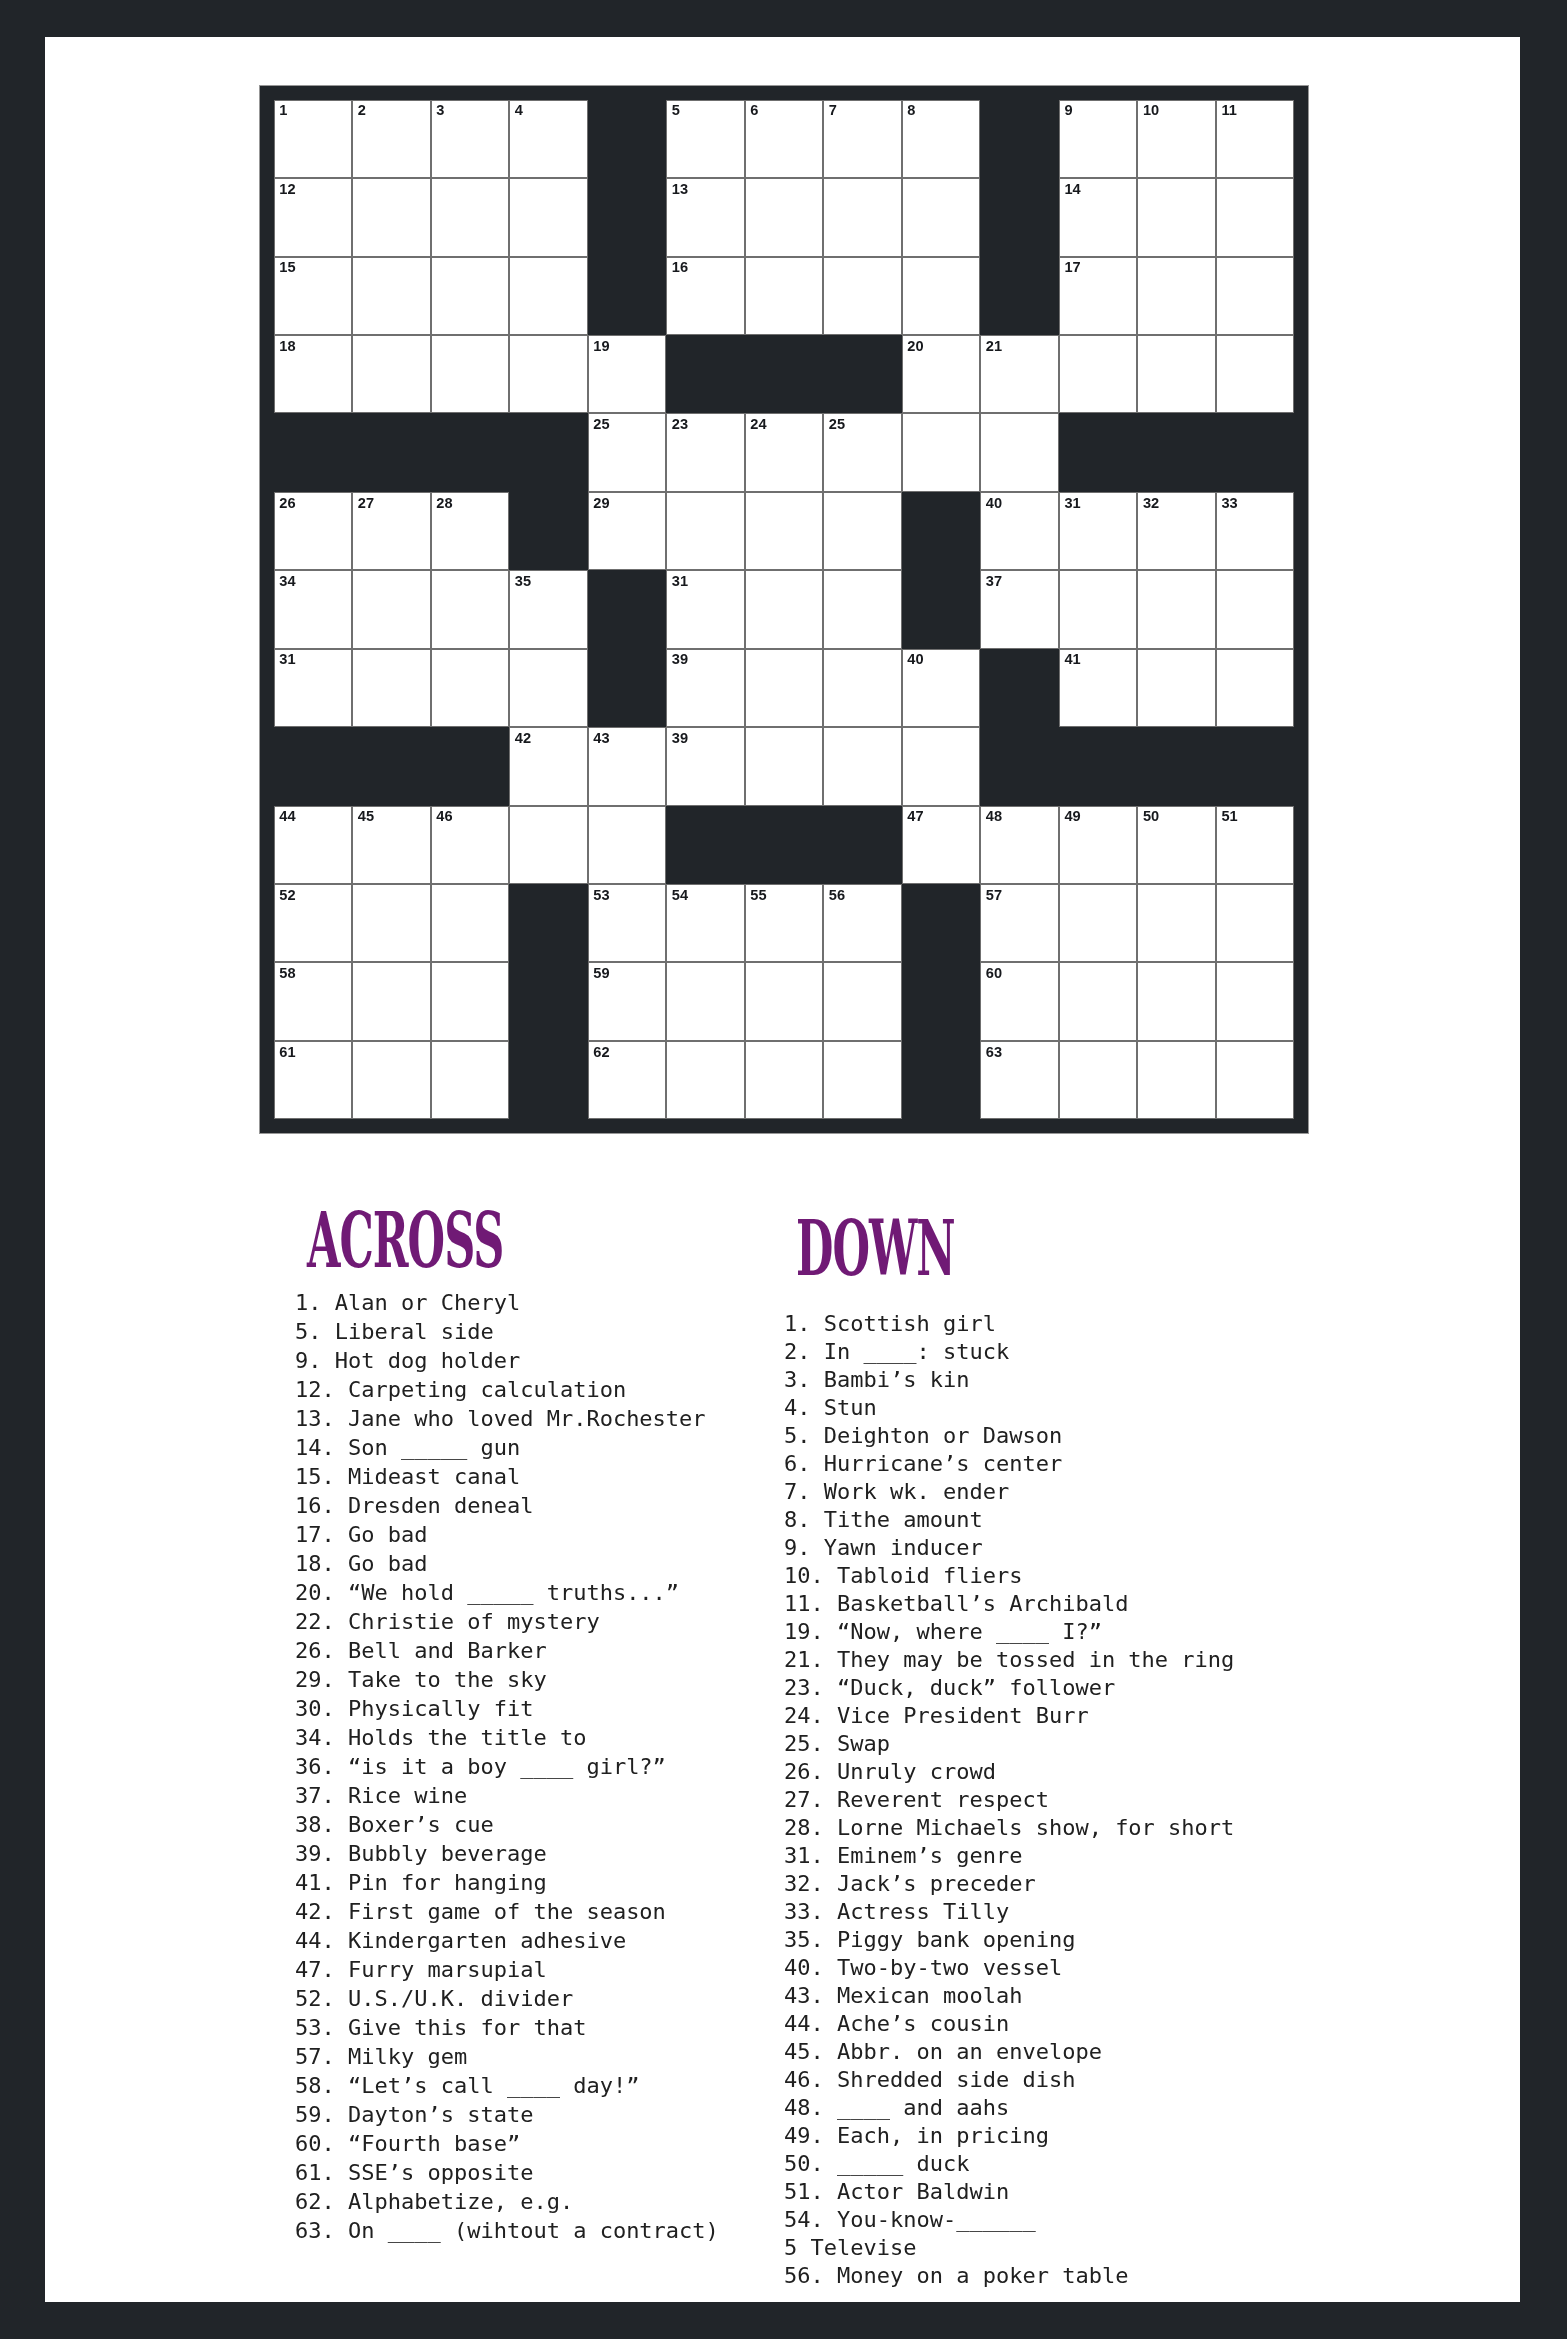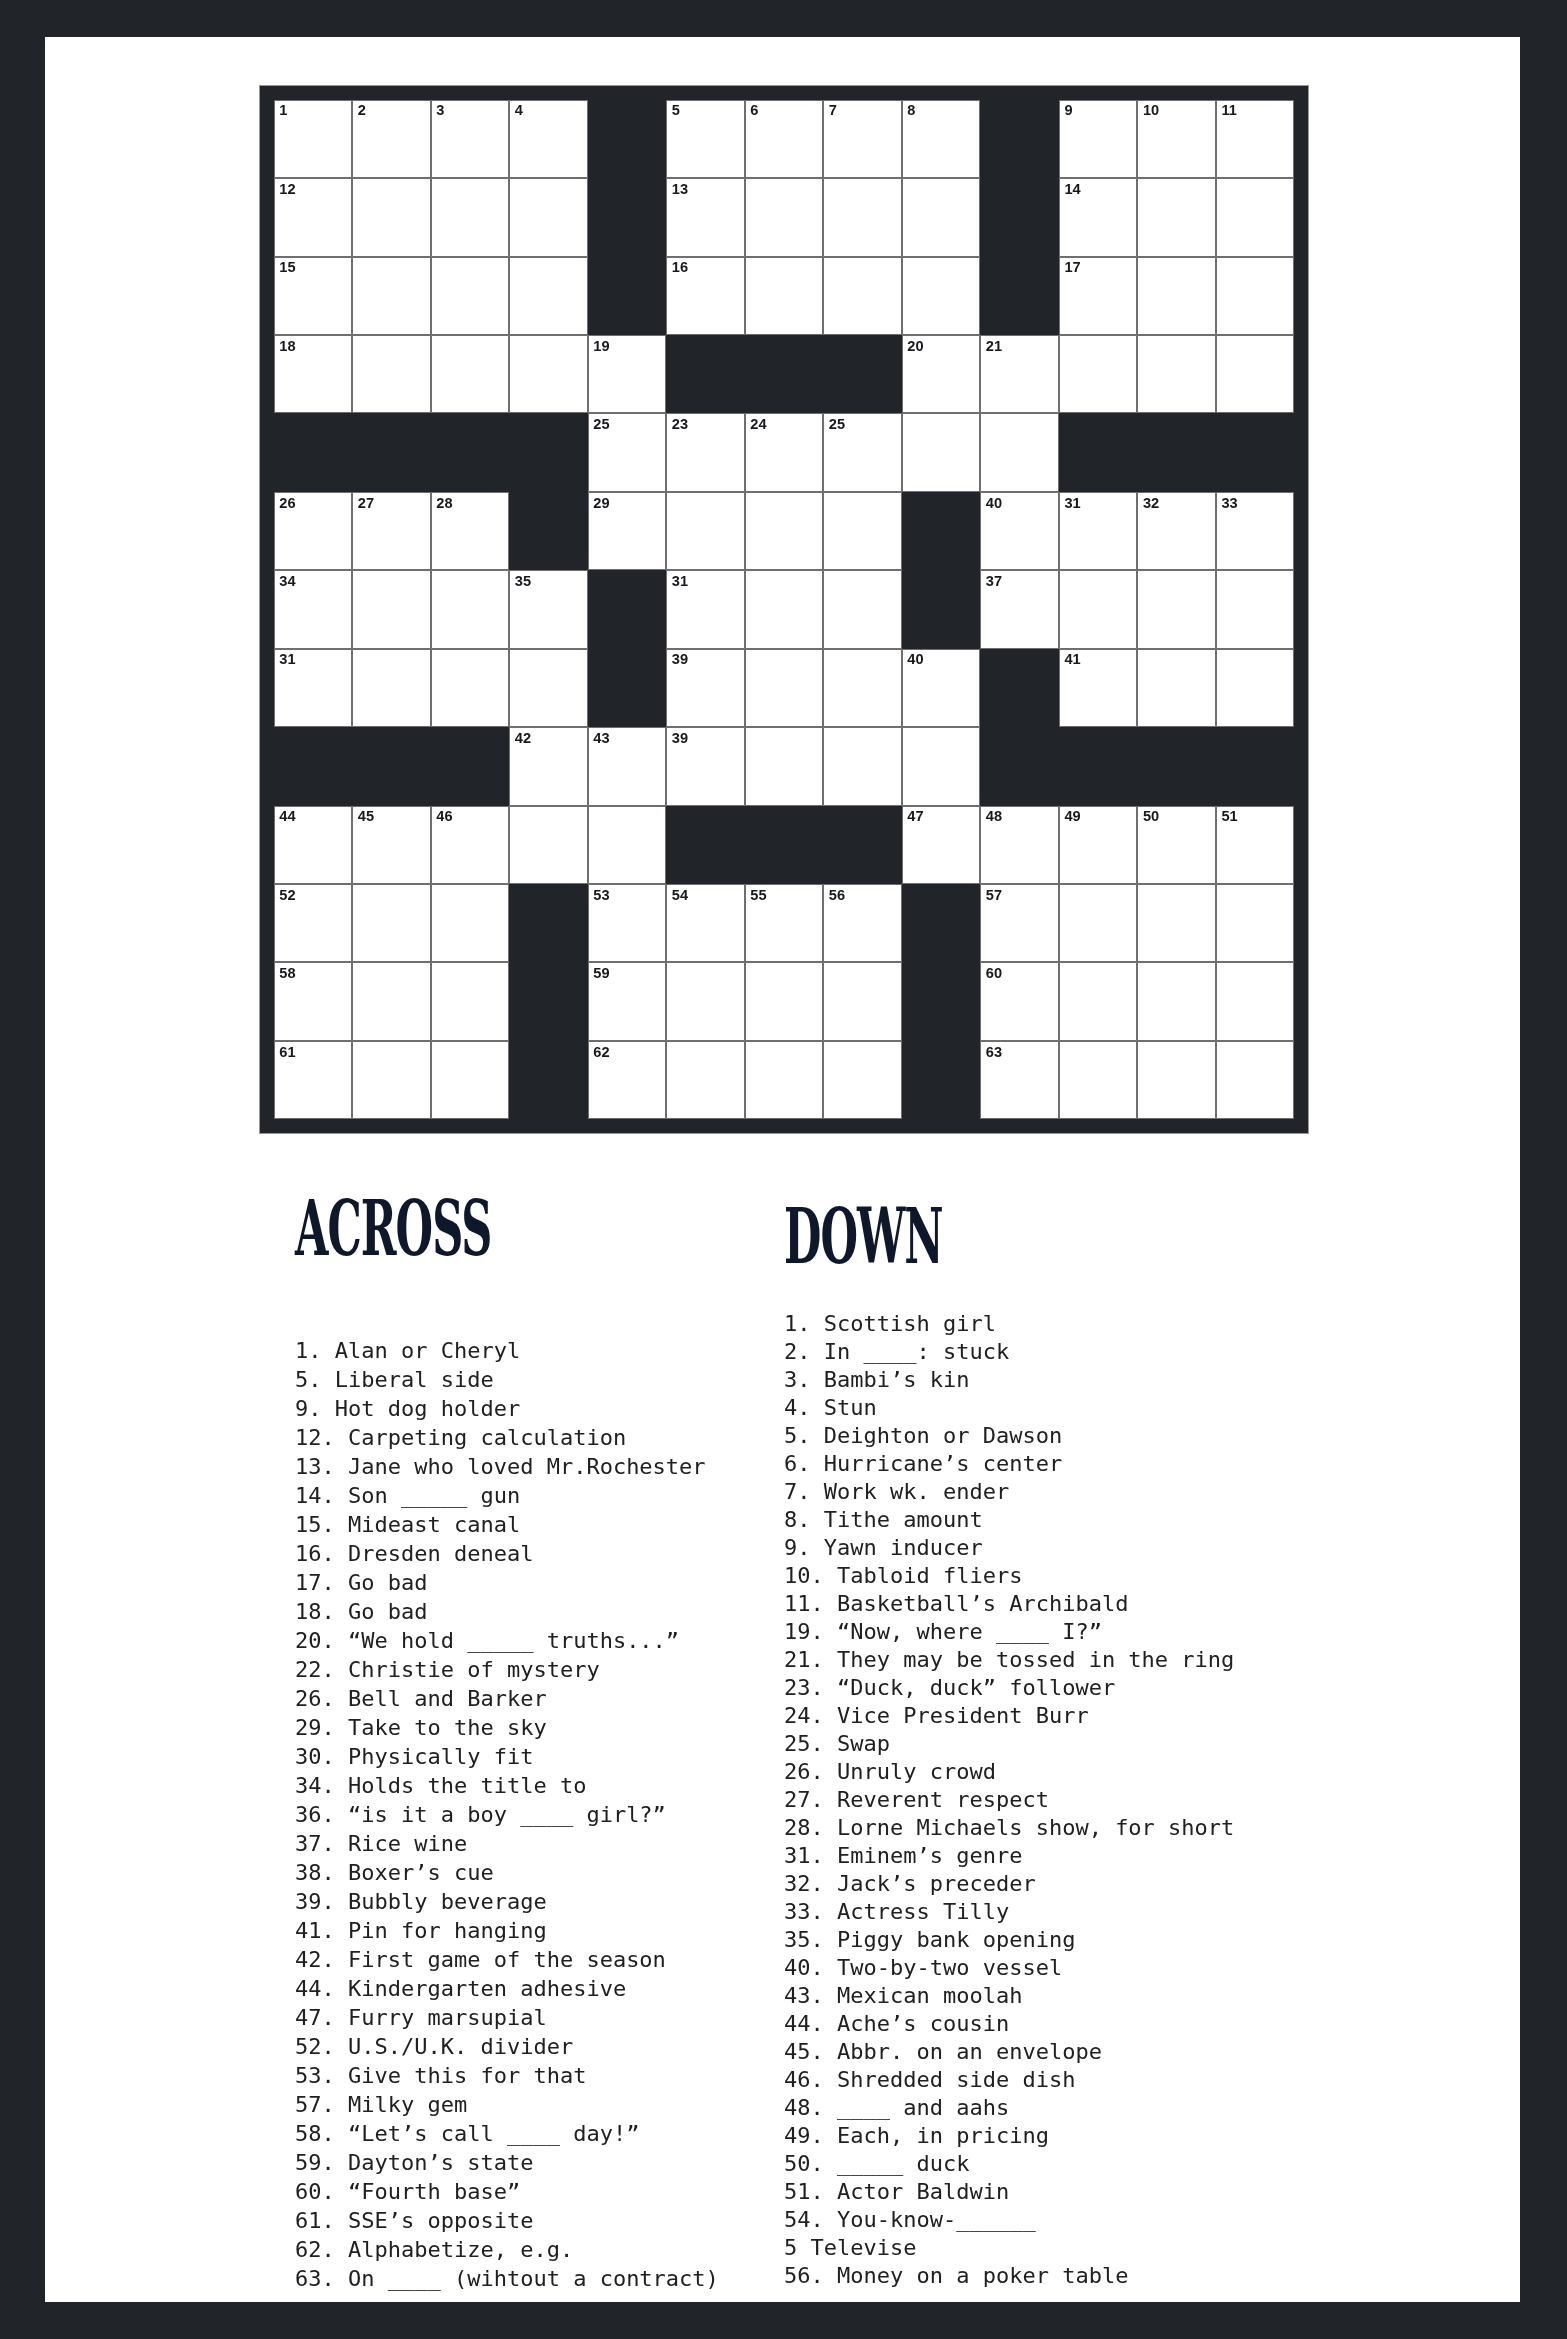--- a/index.html
+++ b/index.html
@@ -29,31 +29,31 @@
   }
   .cell{position:relative;}
   .cell.white{background:#ffffff;border:0.9px solid var(--cell-line);}
   .cell.black{background:transparent;}
   .cell .num{
     position:absolute;top:2.7px;left:4.6px;
     font-family:"Liberation Sans",sans-serif;font-weight:600;font-size:14.6px;line-height:1;
     color:#17191d;
   }
   h2.head{
-    position:absolute;margin:0;font-family:"DejaVu Serif",serif;font-weight:bold;
-    font-size:77px;line-height:1;color:#0f172a;letter-spacing:-1.8px;white-space:nowrap;
+    position:absolute;margin:12px;font-family:"DejaVu Serif",serif;font-weight:bold;
+    font-size:77px;line-height:1;color:#701a75;letter-spacing:-1.8px;white-space:nowrap;
   }
   h2.head>span{display:inline-block;transform:scaleX(0.56);transform-origin:left top;}
   #across-title{left:295px;top:1190px;}
   #down-title{left:784px;top:1198px;}
   ol.clue-list{
     position:absolute;margin:0;padding:0;list-style:none;
     font-size:22px;white-space:pre;color:var(--text);
   }
-  #across-list{left:295px;top:1288px;line-height:29px;margin-top:48px;}
+  #across-list{left:295px;top:1288px;line-height:29px;}
   #down-list{left:784px;top:1310px;line-height:28px;}
 </style>
 </head>
 <body>
 
 <div class="frame"></div>
 
 <div class="grid-wrap">
   <div class="grid" id="grid">
       <div class="cell white">

